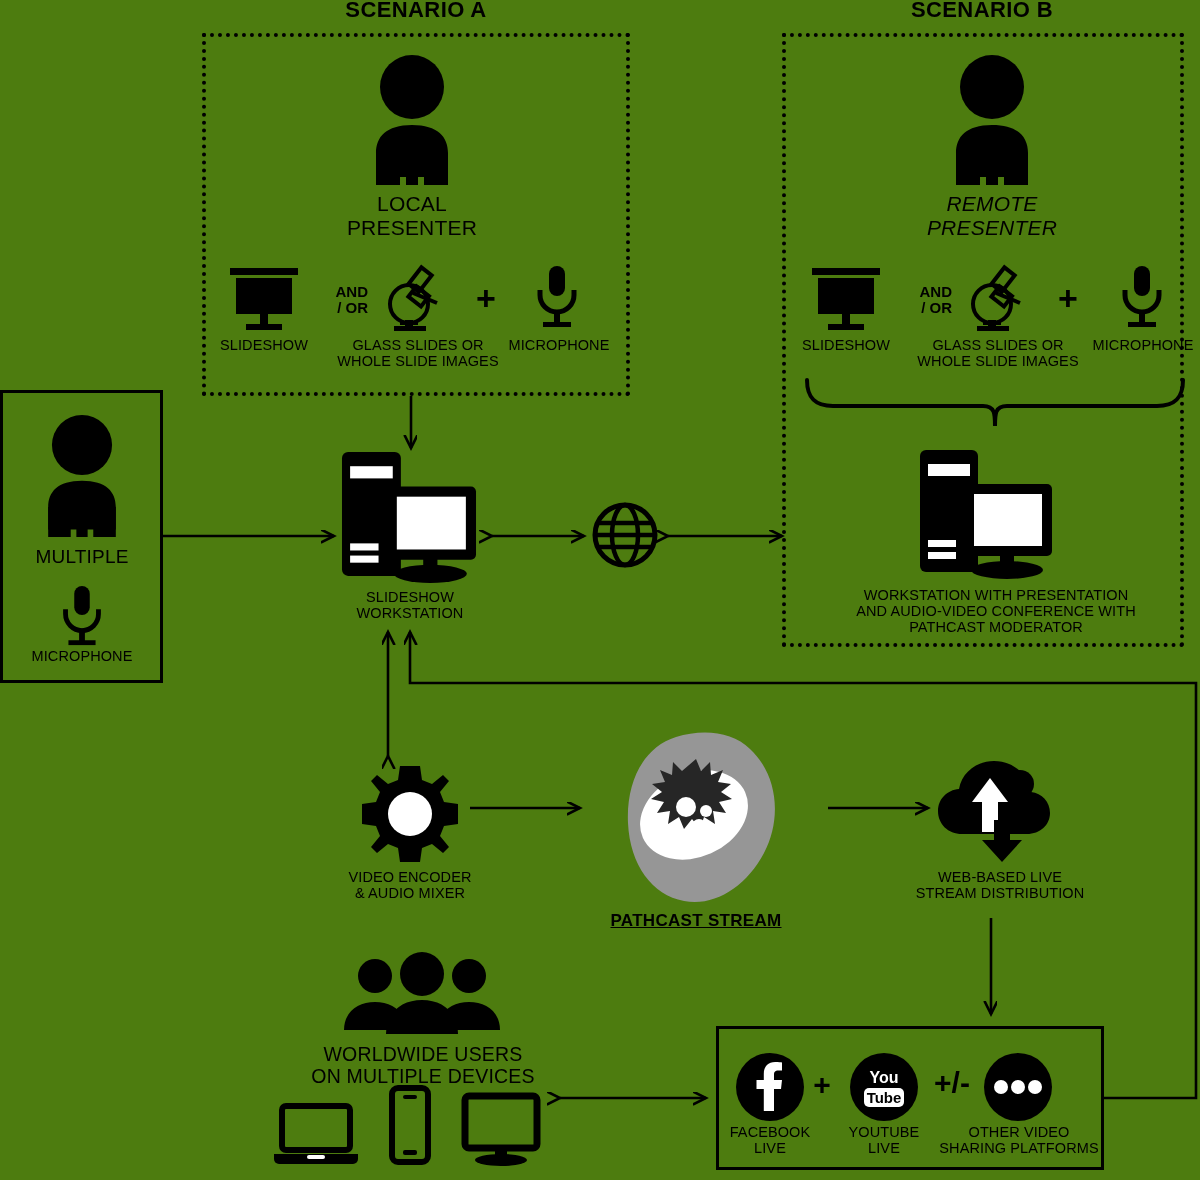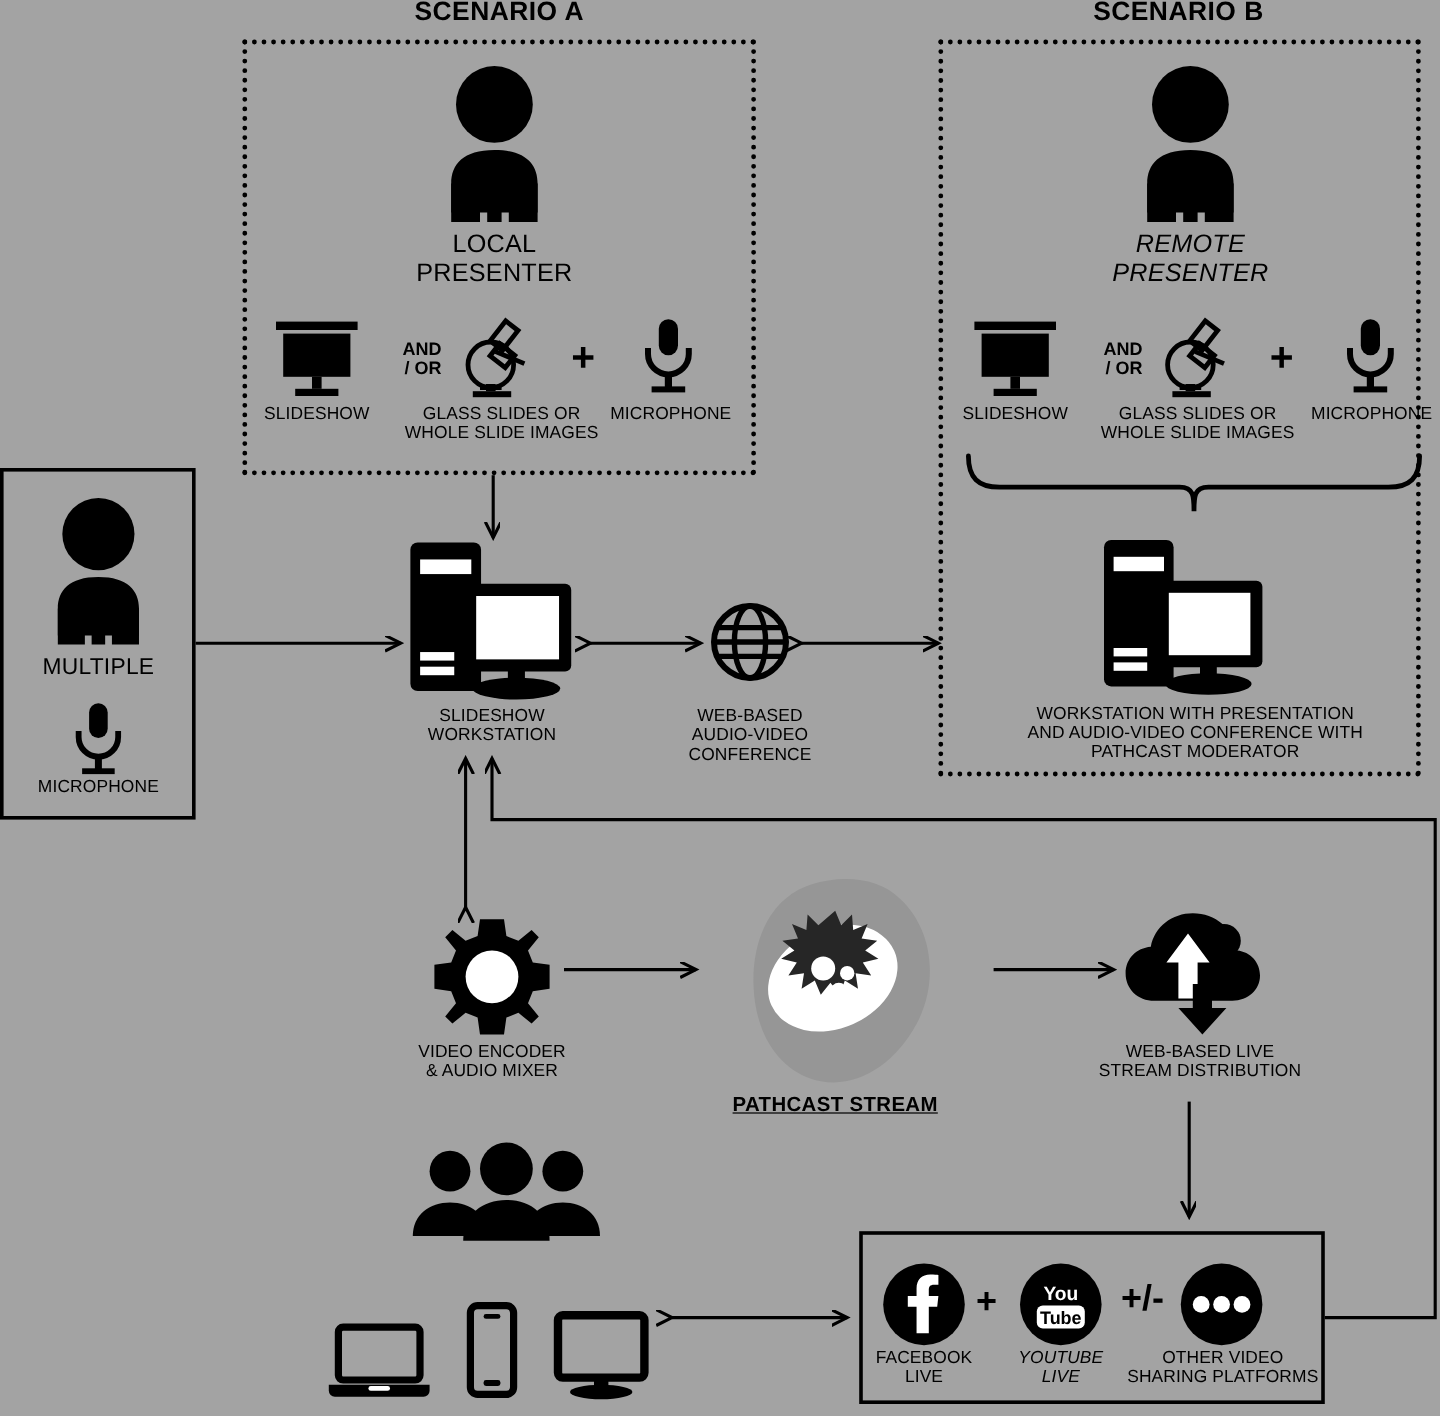--- a/index.html
+++ b/index.html
@@ -1,17 +1,17 @@
 <!DOCTYPE html>
 <html><head>
 <meta charset="utf-8">
 <style>
   html,body{margin:0;padding:0;background:#fff;}
   body{width:1200px;height:1180px;font-family:"Liberation Sans",sans-serif;color:#000;}
-  #stage{position:relative;width:1200px;height:1180px;overflow:hidden;background:#a3a3a3;}
+  #stage{position:relative;width:1200px;height:1180px;overflow:hidden;background:#4d7c0f;}
   .abs{position:absolute;}
   .lbl{position:absolute;text-align:center;line-height:1.12;font-family:"Liberation Sans",sans-serif;color:#000;white-space:pre-line;}
   .scen-title{font-size:22px;font-weight:bold;letter-spacing:.4px;}
   .role{font-size:21px;letter-spacing:.2px;}
   .cap{font-size:14.5px;letter-spacing:.1px;}
   .cap-b{font-size:17px;font-weight:bold;letter-spacing:.3px;}
   .andor{font-size:15px;font-weight:bold;line-height:1.05;text-align:right;}
   .plus{font-size:34px;font-weight:bold;line-height:1;}
   .dotbox{position:absolute;border:4px dotted #000;box-sizing:border-box;}
   .solidbox{position:absolute;border:3px solid #000;box-sizing:border-box;}
@@ -186,23 +186,20 @@
   <div class="lbl cap" style="left:330px;top:589px;width:160px;">SLIDESHOW
 WORKSTATION</div>
 
   <div class="abs" style="left:592px;top:502px;">
     <svg width="66" height="66" viewBox="0 0 66 66">
       <circle cx="33" cy="33" r="30" fill="none" stroke="#000" stroke-width="5"></circle>
       <ellipse cx="33" cy="33" rx="13" ry="30" fill="none" stroke="#000" stroke-width="4.5"></ellipse>
       <path d="M5 21h56M5 45h56M3 33h60" stroke="#000" stroke-width="4.5" fill="none"></path>
     </svg>
   </div>
-  <div class="lbl cap" style="left:545px;top:589px;width:160px;">WEB-BASED
-AUDIO-VIDEO
-CONFERENCE</div>
 
   <div class="abs" style="left:356px;top:760px;">
     <svg width="108" height="108" viewBox="0 0 108 108">
       <path d="M54 6 L64 6 L66 20 L76 24 L87 15 L93 21 L84 32 L88 42 L102 44 L102 54 L102 64 L88 66 L84 76 L93 87 L87 93 L76 84 L66 88 L64 102 L54 102 L44 102 L42 88 L32 84 L21 93 L15 87 L24 76 L20 66 L6 64 L6 54 L6 44 L20 42 L24 32 L15 21 L21 15 L32 24 L42 20 L44 6 Z" fill="#000"></path>
       <circle cx="54" cy="54" r="22" fill="#fff"></circle>
     </svg>
   </div>
   <div class="lbl cap" style="left:330px;top:869px;width:160px;">VIDEO ENCODER
 &amp; AUDIO MIXER</div>
 
@@ -234,20 +231,22 @@
   <div class="abs" style="left:342px;top:958px;">
     <svg width="160" height="76" viewBox="0 0 160 76">
       <circle cx="33" cy="18" r="17" fill="#000"></circle>
       <circle cx="127" cy="18" r="17" fill="#000"></circle>
       <circle cx="80" cy="16" r="22" fill="#000"></circle>
       <path d="M2 72c0-18 14-28 31-28s31 10 31 28H2Z" fill="#000"></path>
       <path d="M96 72c0-18 14-28 31-28s31 10 31 28H96Z" fill="#000"></path>
       <path d="M44 76c0-22 16-34 36-34s36 12 36 34H44Z" fill="#000"></path>
     </svg>
   </div>
+  <div class="lbl role" style="left:300px;top:1044px;width:246px;font-size:19.5px;">WORLDWIDE USERS
+ON MULTIPLE DEVICES</div>
 
   <div class="abs" style="left:274px;top:1104px;">
     <svg width="84" height="62" viewBox="0 0 84 62">
       <rect x="8" y="2" width="68" height="44" rx="4" fill="none" stroke="#000" stroke-width="6"></rect>
       <path d="M0 50h84v5a5 5 0 0 1-5 5H5a5 5 0 0 1-5-5v-5Z" fill="#000"></path>
       <rect x="33" y="51" width="18" height="4" rx="2" fill="#fff"></rect>
     </svg>
   </div>
   <div class="abs" style="left:390px;top:1086px;">
     <svg width="40" height="78" viewBox="0 0 40 78">
@@ -278,21 +277,21 @@
   <div class="lbl plus" style="left:808px;top:1070px;width:28px;font-size:30px;">+</div>
 
   <div class="abs" style="left:850px;top:1053px;">
     <svg width="68" height="68" viewBox="0 0 68 68">
       <circle cx="34" cy="34" r="34" fill="#000"></circle>
       <text x="34" y="30" font-family="Liberation Sans, sans-serif" font-size="16" font-weight="bold" fill="#fff" text-anchor="middle">You</text>
       <rect x="14" y="35" width="40" height="19" rx="5" fill="#fff"></rect>
       <text x="34" y="50" font-family="Liberation Sans, sans-serif" font-size="15" font-weight="bold" fill="#000" text-anchor="middle">Tube</text>
     </svg>
   </div>
-  <div class="lbl cap" style="left:826px;top:1124px;width:116px;font-style:italic;">YOUTUBE
+  <div class="lbl cap" style="left:826px;top:1124px;width:116px;">YOUTUBE
 LIVE</div>
 
   <div class="lbl plus" style="left:926px;top:1068px;width:52px;font-size:30px;">+/-</div>
 
   <div class="abs" style="left:984px;top:1053px;">
     <svg width="68" height="68" viewBox="0 0 68 68">
       <circle cx="34" cy="34" r="34" fill="#000"></circle>
       <circle cx="17" cy="34" r="7" fill="#fff"></circle>
       <circle cx="34" cy="34" r="7" fill="#fff"></circle>
       <circle cx="51" cy="34" r="7" fill="#fff"></circle>

